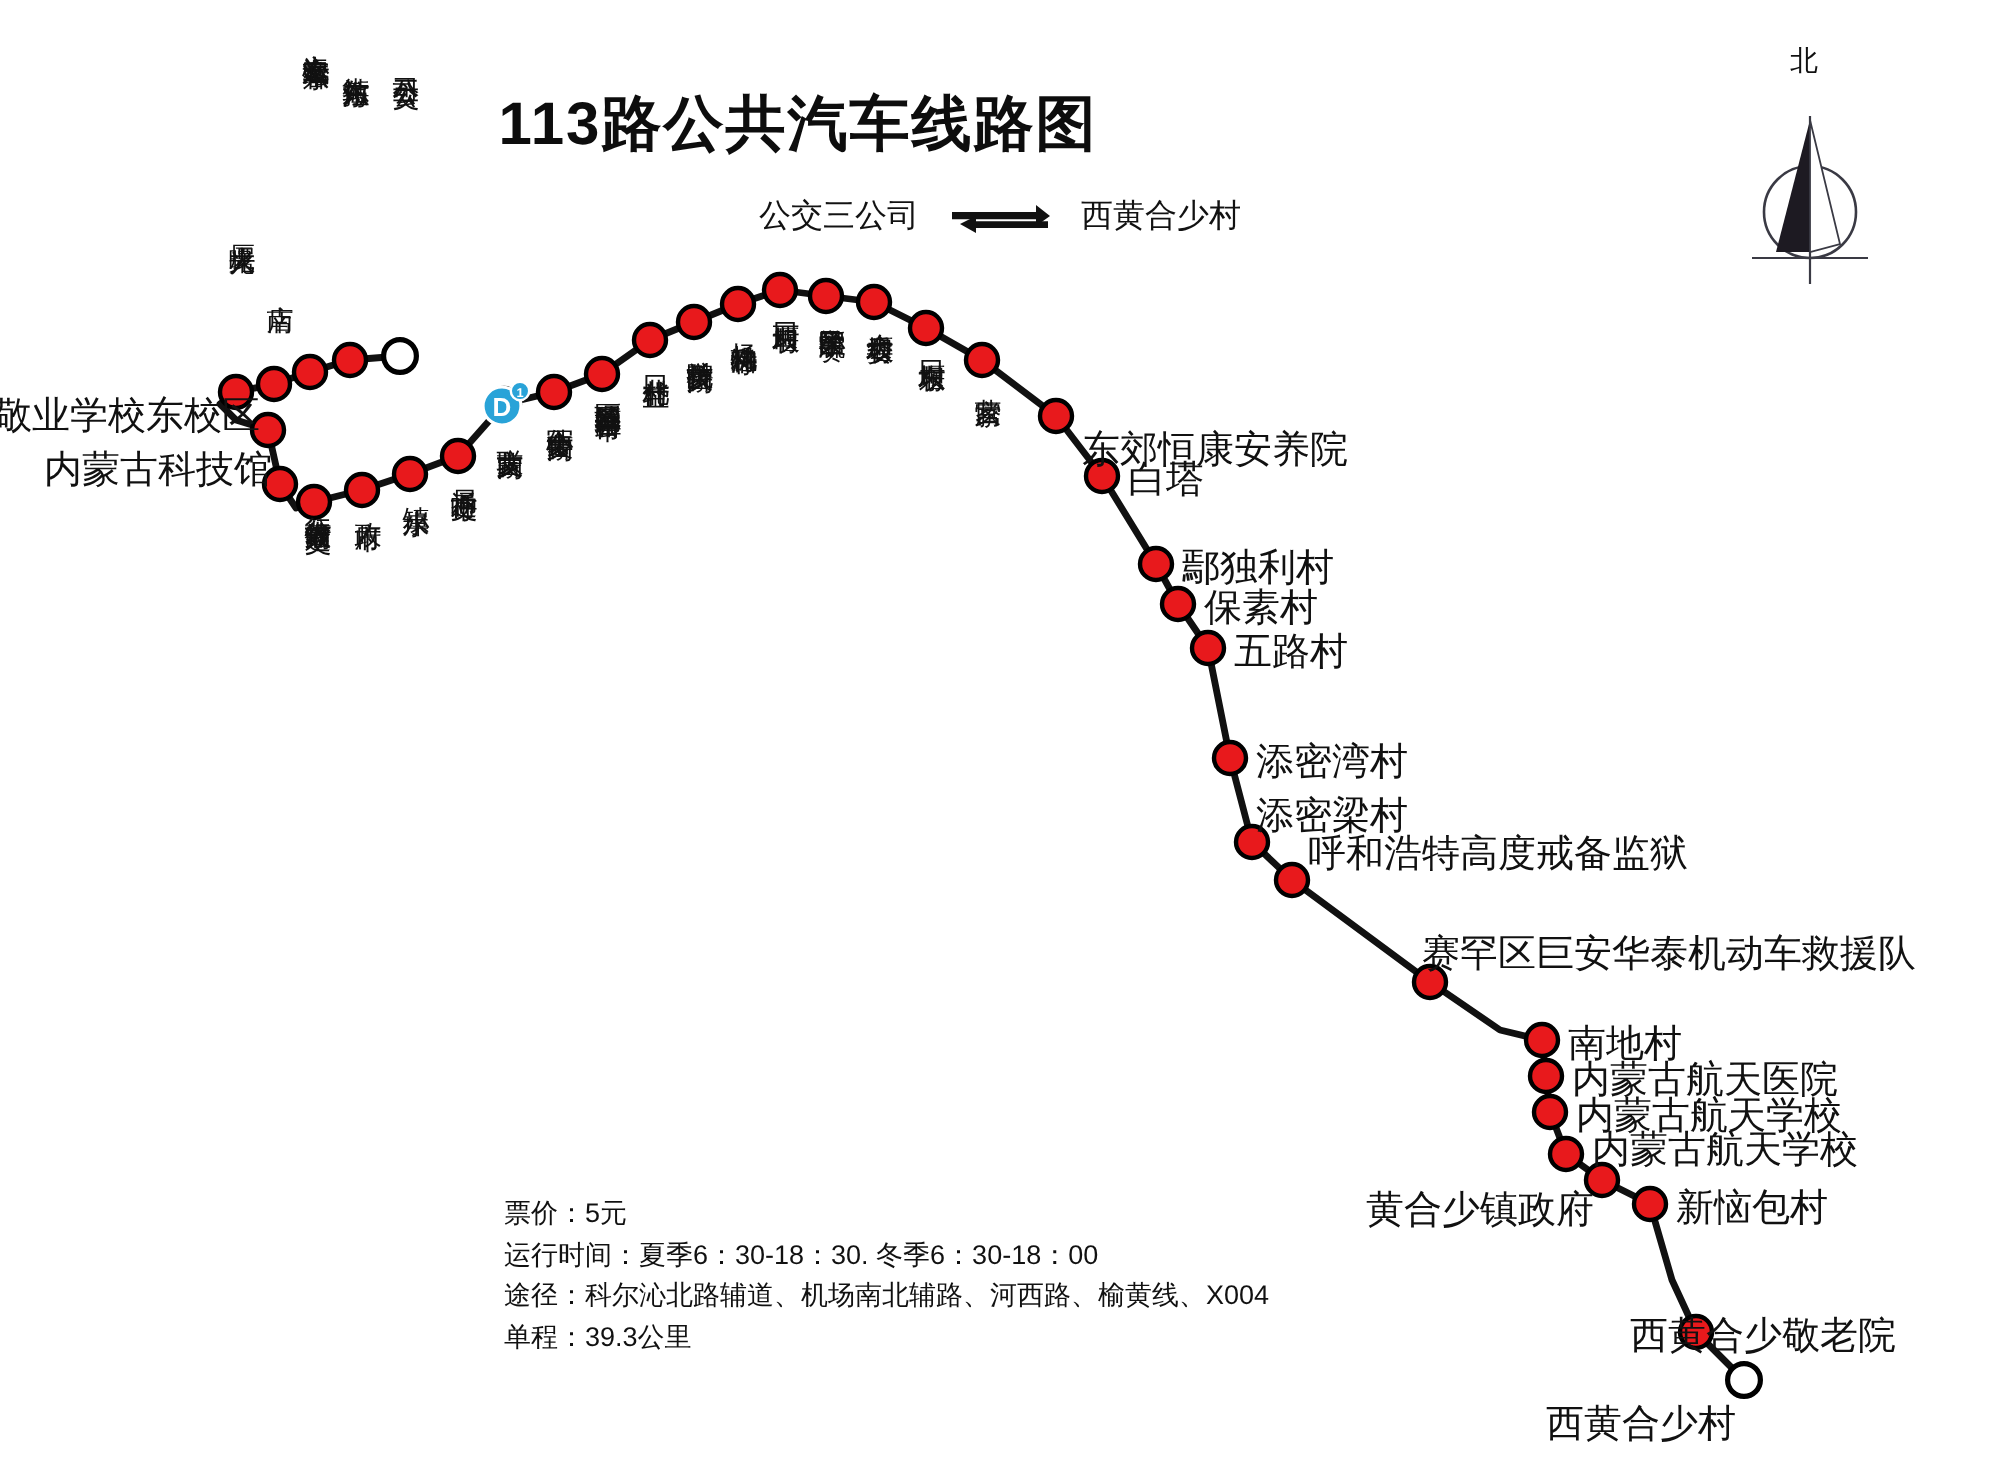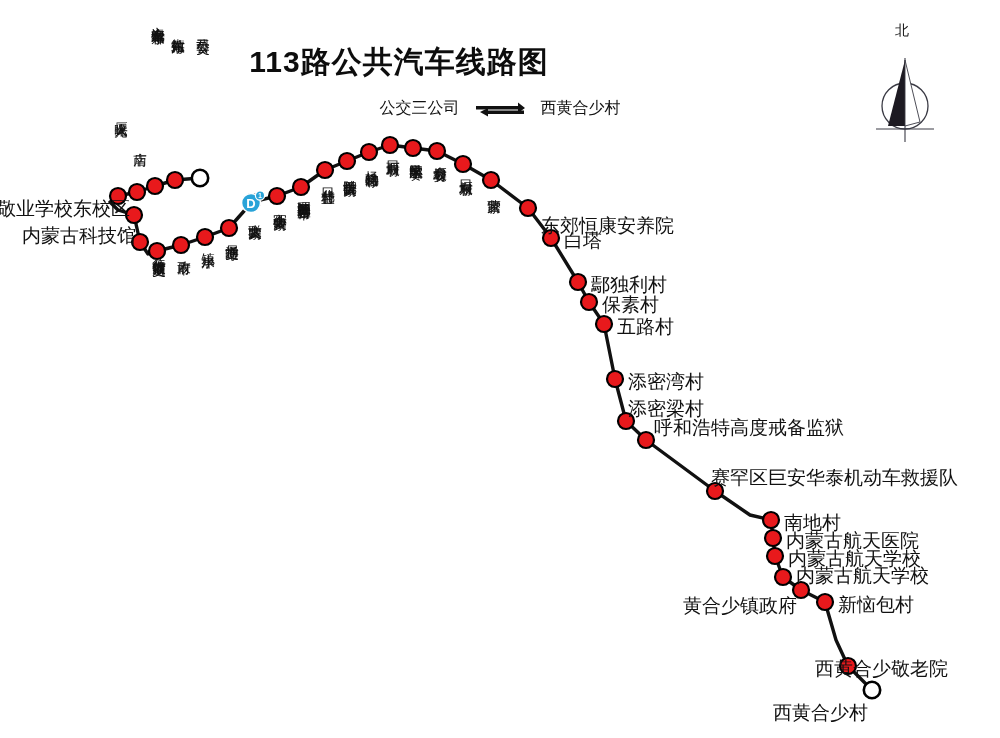--- a/index.html
+++ b/index.html
@@ -179,14 +179,20 @@
       <div class="lbl h" style="left: 784px; top: 513px;">南地村</div>
       <div class="lbl h" style="left: 786px; top: 531px; text-align: right;">内蒙古航天医院</div>
       <div class="lbl h" style="left: 788px; top: 549px;">内蒙古航天学校</div>
       <div class="lbl h" style="left: 796px; top: 566px;">内蒙古航天学校</div>
       <div class="lbl h right" style="left: 797px; top: 596px;">黄合少镇政府</div>
       <div class="lbl h" style="left: 838px; top: 595px;">新恼包村</div>
       <div class="lbl h" style="left: 815px; top: 659px;">西黄合少敬老院</div>
       <div class="lbl h right" style="left: 868px; top: 703px;">西黄合少村</div>
     </div>
 
+  <div id="info">
+    <div>票价：5元</div>
+    <div>运行时间：夏季6：30-18：30. 冬季6：30-18：00</div>
+    <div>途径：科尔沁北路辅道、机场南北辅路、河西路、榆黄线、X004</div>
+    <div>单程：39.3公里</div>
+  </div>
 
 </div>
 
 </body></html>

